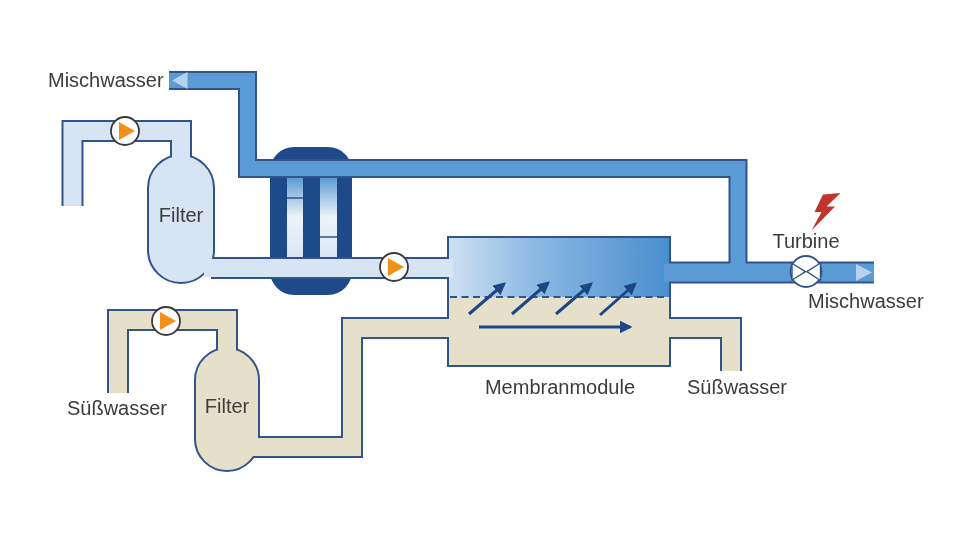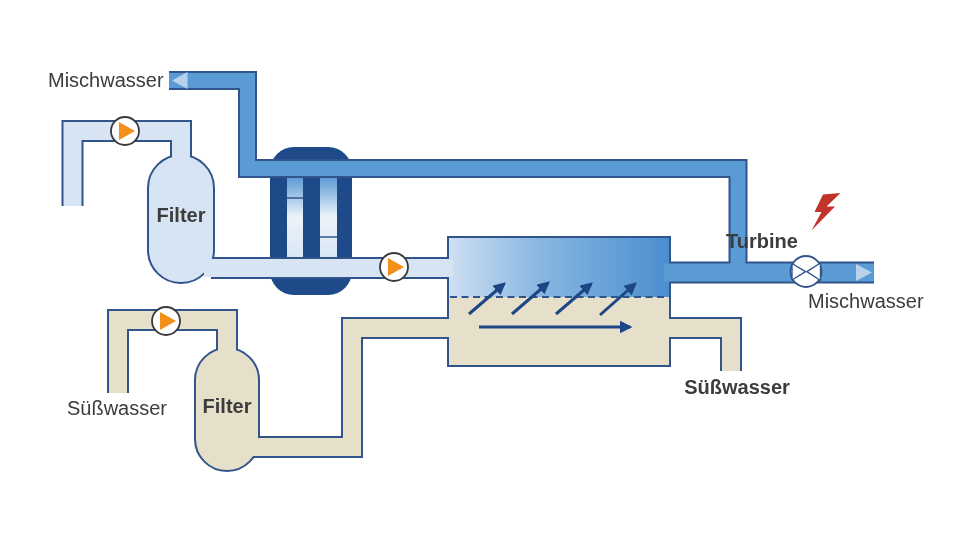--- a/index.html
+++ b/index.html
@@ -5,21 +5,21 @@
   :root{
     --c-pipe:#5b9bd5; --c-pale:#d6e4f4; --c-dark:#1e4a8a; --c-beige:#e6e0cb;
     --c-outline:#31548a; --c-orange:#f39019; --c-red:#c0342b;
     --c-arrowPale:#b9d2ec; --c-arrowDark:#1d4685; --c-text:#3c3c3c; --c-pumpStroke:#3a3a3a;
   }
   html,body{margin:0;padding:0;background:#ffffff;}
   .stage{position:relative;width:960px;height:540px;background:#ffffff;overflow:hidden;
          font-family:"Liberation Sans",sans-serif;}
   .stage svg{position:absolute;left:0;top:0;}
   .lbl{position:absolute;font-size:20px;line-height:21px;color:var(--c-text);white-space:nowrap;}
-  .ctr{transform:translateX(-50%);font-weight:bold;}
+  .ctr{transform:translateX(-50%);}
   
   .o  {stroke:var(--c-outline);fill:none;}
   .fb {stroke:var(--c-pipe);fill:none;}
   .fp {stroke:var(--c-pale);fill:none;}
   .fg {stroke:var(--c-beige);fill:none;}
   .vesselP{fill:var(--c-pale);stroke:var(--c-outline);stroke-width:2;}
   .vesselG{fill:var(--c-beige);stroke:var(--c-outline);stroke-width:2;}
   .darkFill{fill:var(--c-dark);}
   .beigeFill{fill:var(--c-beige);}
   .memArrow{stroke:var(--c-arrowDark);stroke-width:3;fill:none;}
@@ -123,17 +123,18 @@
     <path class="paleArrow" d="M172,80.5 L187.5,72 L187.5,89 Z"></path>
     <path class="paleArrow" d="M872,272.5 L856,264 L856,281 Z"></path>
 
     <path class="bolt" d="M840.5,193 L823,194.5 L814.5,212 L821.5,212 L811.5,230.5 L835,206.5 L826.5,206.5 Z"></path>
   </svg>
 
   <div class="lbl" style="left:48px;top:70px">Mischwasser</div>
   <div class="lbl ctr" style="left:181px;top:205px">Filter</div>
   <div class="lbl" style="left:67px;top:398px">Süßwasser</div>
   <div class="lbl ctr" style="left:227px;top:396px">Filter</div>
+  <div class="lbl ctr" style="left:560px;top:377px">Membranmodule</div>
   <div class="lbl ctr" style="left:737px;top:377px">Süßwasser</div>
-  <div class="lbl ctr" style="left:762px;top:231px">Turbine</div>
+  <div class="lbl ctr" style="left:806px;top:231px">Turbine</div>
   <div class="lbl" style="left:808px;top:291px">Mischwasser</div>
 
 </div>
 
 </body></html>

